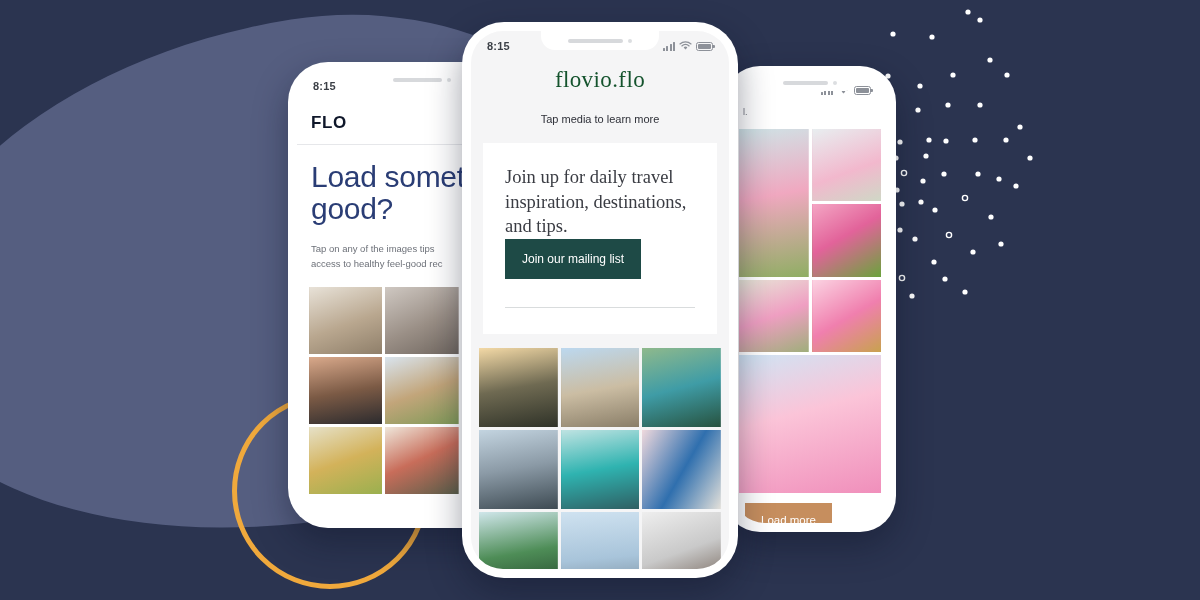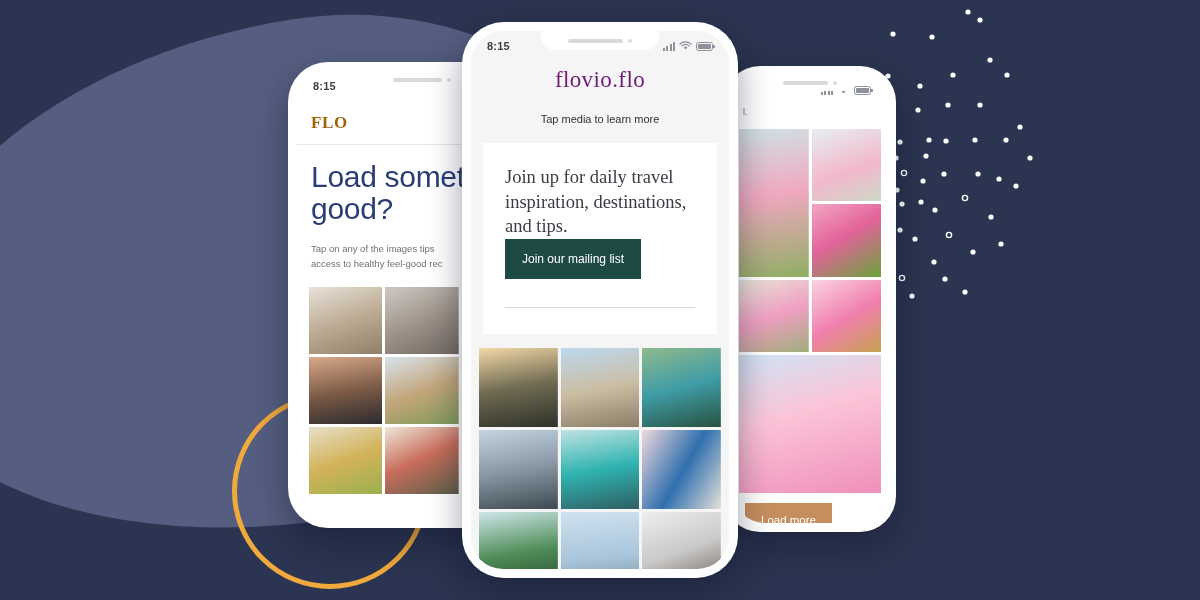--- a/index.html
+++ b/index.html
@@ -144,22 +144,21 @@
     display: flex;
     align-items: center;
     justify-content: space-between;
     padding: 0 14px;
     border-bottom: 1px solid #e6e7ea;
   }
   .flo-logo {
     font-size: 17px;
     font-weight: bold;
     letter-spacing: .6px;
-    color: #a16207;
-    font-family: Liberation Serif, serif;
+    color: #0f172a;
   }
   .flo-order-btn {
     background: #1b2468;
     color: #fff;
     font-size: 11px;
     padding: 8px 14px;
     border: none;
     white-space: nowrap;
   }
   .flo-body { padding: 16px 14px 0 14px; }
@@ -197,21 +196,21 @@
     width: 276px; height: 556px;
     z-index: 4;
     border-radius: 42px;
   }
   #phone-center .notch { width: 118px; height: 19px; }
   .fv-title {
     margin-top: 36px;
     text-align: center;
     font-family: "Liberation Serif", serif;
     font-size: 23px;
-    color: #701a75;
+    color: #14532d;
     letter-spacing: .4px;
   }
   .fv-tagline {
     margin-top: 20px;
     text-align: center;
     font-size: 11px;
     color: #2e3038;
   }
   .fv-card {
     margin: 18px 12px 0 12px;

